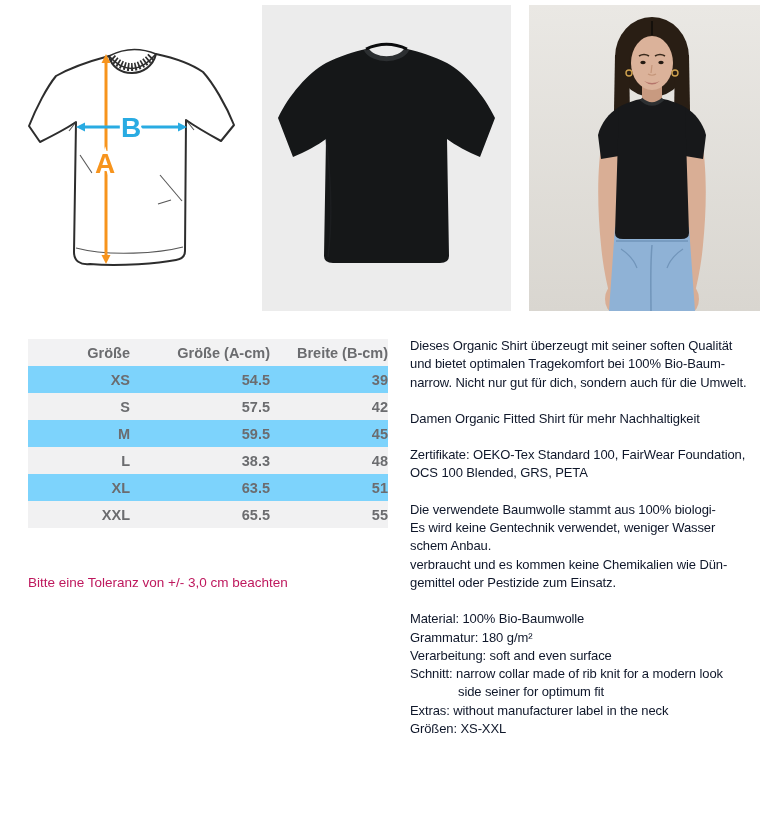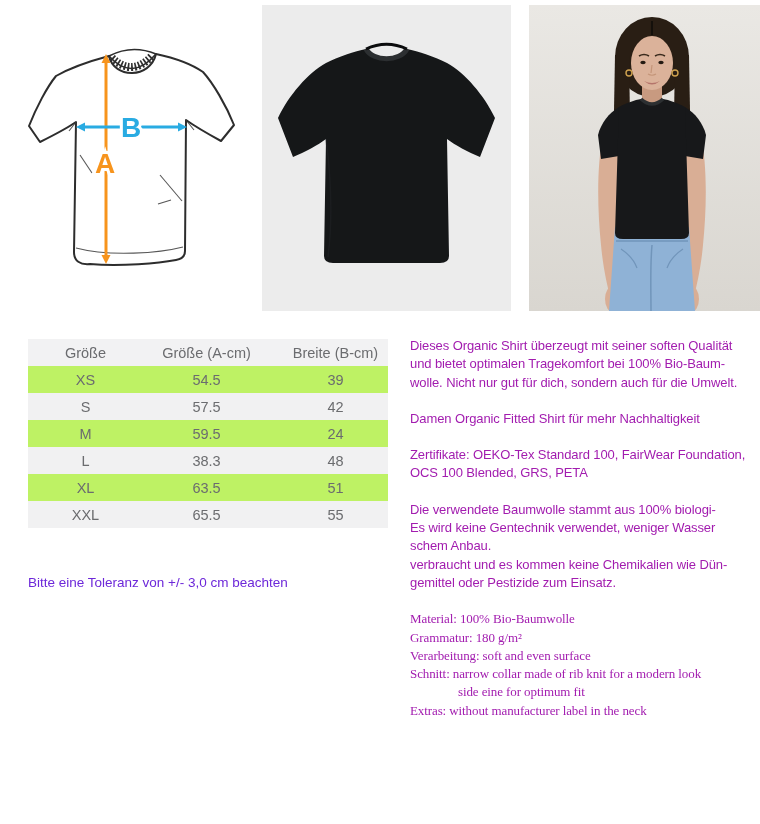--- a/index.html
+++ b/index.html
@@ -17,39 +17,39 @@
   
   .size-table{
     position:absolute;left:28px;top:339px;width:360px;
     border-collapse:collapse;table-layout:fixed;
     font-size:14.5px;color:#6b6c6f;
   }
   .size-table col.c1{width:102px;}
   .size-table col.c2{width:140px;}
   .size-table col.c3{width:118px;}
   .size-table th,.size-table td{
-    height:27px;padding:0 0 0 13px;text-align:center;font-weight:normal;
+    height:27px;padding:0 0 0 13px;text-align:right;font-weight:bold;
     vertical-align:middle;white-space:nowrap;
   }
   .size-table thead tr{background:#f2f2f3;}
-  .size-table tr.dark{background:#bef264;}
+  .size-table tr.dark{background:#7dd3fc;}
   .size-table tr.light{background:#f1f1f2;}
 
   
   .tolerance{
-    position:absolute;left:28px;top:575px;font-size:13.5px;color:#6d28d9;
+    position:absolute;left:28px;top:575px;font-size:13.5px;color:#be185d;
   }
 
   
   .description{
     position:absolute;left:410px;top:337px;width:348px;
-    font-size:13px;line-height:18.3px;color:#a21caf;letter-spacing:-0.1px;
+    font-size:13px;line-height:18.3px;color:#0f172a;letter-spacing:-0.1px;
   }
   .description .para{margin:0 0 18px 0;}
-  .description .para:last-child{margin-bottom:0;font-family:Liberation Serif, serif;}
+  .description .para:last-child{margin-bottom:0;}
   .description .line{display:block;}
   .description .line.indent{padding-left:48px;}
 </style>
 </head>
 <body>
 
 <div class="panel panel-diagram">
   <svg viewBox="0 0 243 306">
 
     <path d="M99,51 C84,55 60,63 46,71 C37,82 26,103 19,121 L30,137
@@ -181,21 +181,21 @@
       <td>39</td>
     </tr>
     <tr class="light">
       <td>S</td>
       <td>57.5</td>
       <td>42</td>
     </tr>
     <tr class="dark">
       <td>M</td>
       <td>59.5</td>
-      <td>24</td>
+      <td>45</td>
     </tr>
     <tr class="light">
       <td>L</td>
       <td>38.3</td>
       <td>48</td>
     </tr>
     <tr class="dark">
       <td>XL</td>
       <td>63.5</td>
       <td>51</td>
@@ -207,37 +207,38 @@
     </tr>
   </tbody>
 </table>
 
 <div class="tolerance">Bitte eine Toleranz von +/- 3,0 cm beachten</div>
 
 <div class="description">
   <div class="para">
     <span class="line">Dieses Organic Shirt überzeugt mit seiner soften Qualität</span>
     <span class="line">und bietet optimalen Tragekomfort bei 100% Bio-Baum-</span>
-    <span class="line">wolle. Nicht nur gut für dich, sondern auch für die Umwelt.</span>
+    <span class="line">narrow. Nicht nur gut für dich, sondern auch für die Umwelt.</span>
   </div>
   <div class="para">
     <span class="line">Damen Organic Fitted Shirt für mehr Nachhaltigkeit</span>
   </div>
   <div class="para">
     <span class="line">Zertifikate: OEKO-Tex Standard 100, FairWear Foundation,</span>
     <span class="line">OCS 100 Blended, GRS, PETA</span>
   </div>
   <div class="para">
     <span class="line">Die verwendete Baumwolle stammt aus 100% biologi-</span>
     <span class="line">Es wird keine Gentechnik verwendet, weniger Wasser</span>
     <span class="line">schem Anbau.</span>
     <span class="line">verbraucht und es kommen keine Chemikalien wie Dün-</span>
     <span class="line">gemittel oder Pestizide zum Einsatz.</span>
   </div>
   <div class="para">
     <span class="line">Material: 100% Bio-Baumwolle</span>
     <span class="line">Grammatur: 180 g/m²</span>
     <span class="line">Verarbeitung: soft and even surface</span>
     <span class="line">Schnitt: narrow collar made of rib knit for a modern look</span>
-    <span class="line indent">side eine for optimum fit</span>
+    <span class="line indent">side seiner for optimum fit</span>
     <span class="line">Extras: without manufacturer label in the neck</span>
+    <span class="line">Größen: XS-XXL</span>
   </div>
 </div>
 
 </body></html>

